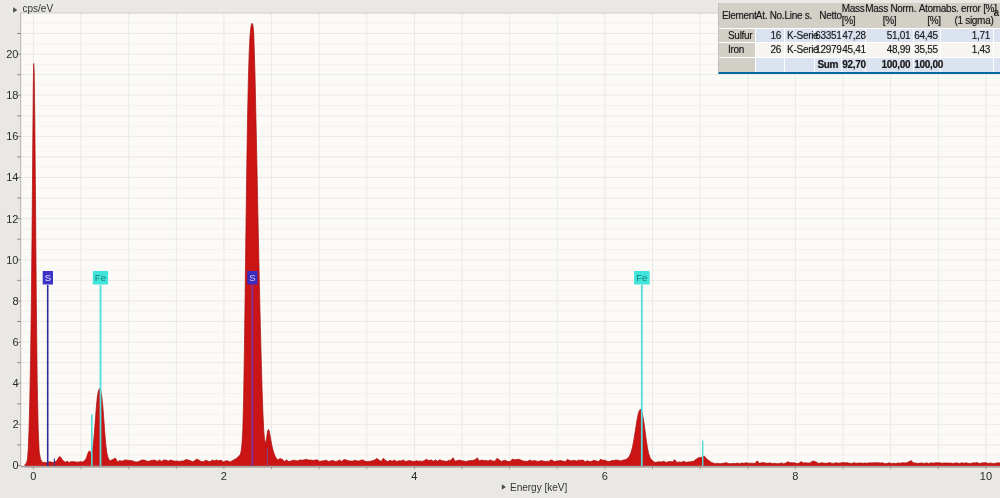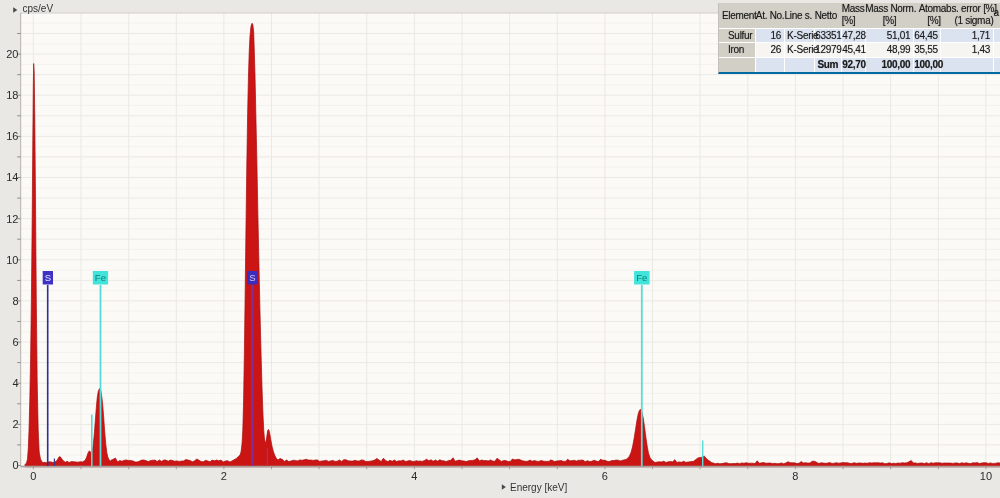--- a/index.html
+++ b/index.html
@@ -80,21 +80,21 @@
           <col style="width:48.5px">
           <col style="width:27px">
           <col style="width:52.5px">
           <col style="width:13.5px">
         </colgroup>
 <tbody>
           <tr style="height:25px">
 <td style="text-align:left;padding-left:3px">Element</td>
 <td style="text-align:center">At. No.</td>
 <td style="text-align:left">Line s.</td>
-<td style="text-align:left">Netto</td>
+<td style="text-align:right">Netto</td>
 <td style="line-height:12px">Mass<br>[%]</td>
 <td style="text-align:center;line-height:12px">Mass Norm.<br>[%]</td>
 <td style="text-align:right;line-height:12px">Atom<br>[%]</td>
 <td style="text-align:right;line-height:12px">abs. error [%]<br>(1 sigma)</td>
 <td style="text-align:left;line-height:12px;vertical-align:top;padding-top:4px">a</td>
 </tr>
 <tr style="height:14.5px">
 <td class="el" style="border-top:1.5px solid #fff">Sulfur</td>
 <td class="b r" style="border-top:1.5px solid #fff">16</td>
 <td class="b l" style="border-top:1.5px solid #fff">K-Serie</td>

